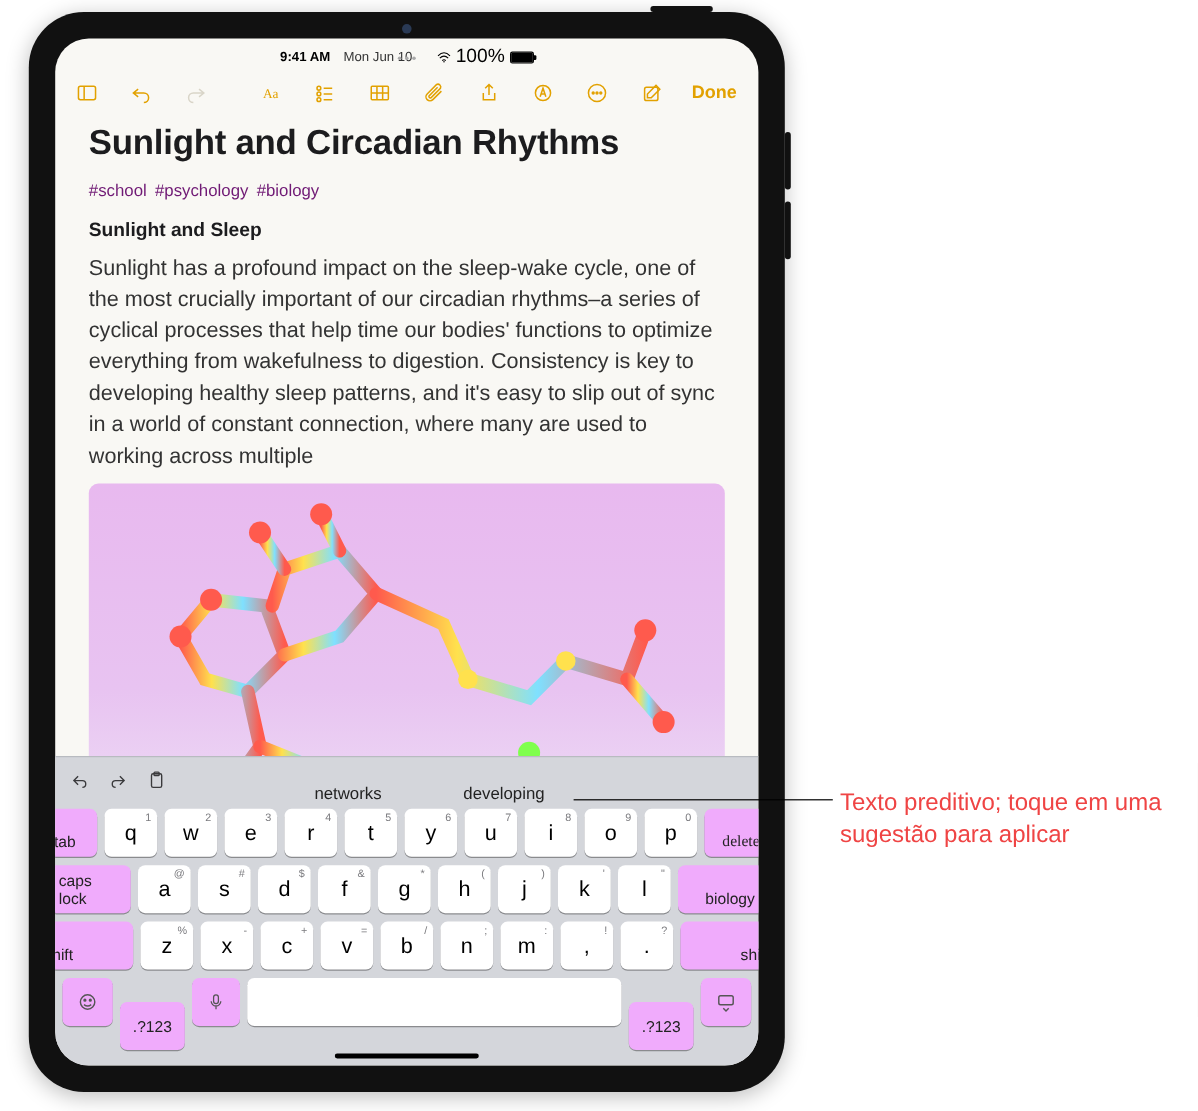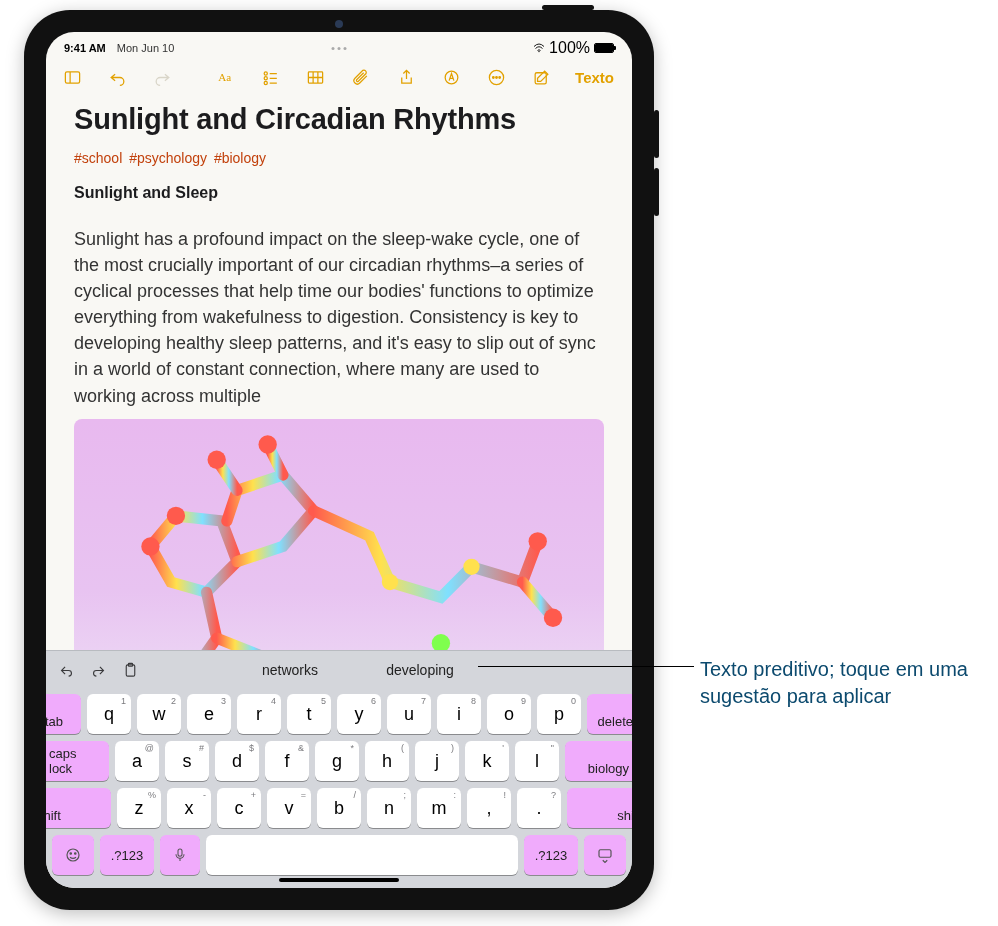--- a/index.html
+++ b/index.html
@@ -46,21 +46,21 @@
     border-radius: 28px;
     overflow: hidden;
     position: relative;
     display: flex;
     flex-direction: column;
   }
 
   
   .status {
     display: flex;
-    justify-content: space-between;
+    justify-content: center;
     align-items: center;
     font-size: 11px;
     padding: 7px 18px 2px;
     color: #000;
     gap: 12px;
   }
   .status .left span { margin-right: 8px; font-weight: 600; }
   .status .left .date { font-weight: 400; color: #333; }
   .status .center {
     position: absolute; left: 50%; transform: translateX(-50%);
@@ -105,23 +105,23 @@
   }
 
   
   .note {
     padding: 4px 28px 0;
     flex: 1;
     overflow: hidden;
     color: #1c1c1e;
   }
   .note h1 { font-size: 29px; font-weight: 700; margin-bottom: 14px; letter-spacing: -0.2px; }
-  .tags { color: #c2410c; font-size: 14px; margin-bottom: 18px; }
+  .tags { color: #701a75; font-size: 14px; margin-bottom: 18px; }
   .tags span { margin-right: 3px; }
-  .note h2 { font-size: 16px; font-weight: 700; margin-bottom: 24px; }
+  .note h2 { font-size: 16px; font-weight: 700; margin-bottom: 8px; }
   .note p { font-size: 18px; line-height: 1.45; color: #333; margin-bottom: 10px; }
 
   .molecule-img {
     width: 100%;
     height: 310px;
     border-radius: 8px;
     background: linear-gradient(#e8b9ef 0%, #e8c3f1 55%, #efe2f6 100%);
     position: relative;
     overflow: hidden;
   }
@@ -141,21 +141,21 @@
   }
   .predict-row .iconbtn {
     width: 28px; height: 28px;
     display: flex; align-items: center; justify-content: center;
     color: #3a3a3c;
   }
   .predict {
     flex: 1;
     display: flex;
     justify-content: center;
-    align-items: center;
+    align-items: flex-end;
     height: 100%;
   }
   .predict .sug {
     flex: 1;
     display: flex; align-items: center; justify-content: center;
     font-size: 14px;
     color: #222;
     position: relative;
     max-width: 130px;
   }
@@ -199,45 +199,45 @@
     color: #222;
     justify-content: flex-start;
     padding: 0 8px;
     align-items: flex-end;
     padding-bottom: 5px;
   }
   .key.fn.center { justify-content: center; align-items: center; padding: 0; }
   .key.fn.right { justify-content: flex-end; padding-right: 8px; }
   .key.space { flex: 1; background: #fff; }
   .w-tab { flex: 0 0 44px; }
-  .w-del { flex: 0 0 54px; }
+  .w-del { flex: 0 0 54px; font-family: Liberation Serif, serif; }
   .w-caps { flex: 0 0 68px; }
   .w-ret  { flex: 0 0 72px; }
   .w-shift{ flex: 0 0 82px; }
   .w-corner { flex: 0 0 42px; }
-  .w-sym { flex: 0 0 54px; }
+  .w-sym { flex: 0 0 54px; margin-top: 20px; }
   .w-mic { flex: 0 0 40px; }
 
   .home-ind {
     position: absolute;
     bottom: 6px; left: 50%;
     transform: translateX(-50%);
     width: 120px; height: 4px;
     background: #000; border-radius: 3px;
   }
 
   
   .callout {
     position: absolute;
     left: 700px;
     top: 656px;
     width: 270px;
     font-size: 20px;
     line-height: 1.35;
-    color: #0c4a6e;
+    color: #ef4444;
   }
   .callout-line {
     position: absolute;
     left: 478px;
     top: 666px;
     width: 216px;
     height: 1px;
     background: #000;
   }
   .callout-line::after {
@@ -347,21 +347,21 @@
             <circle cx="12" cy="12" r="1" fill="currentColor"></circle>
             <circle cx="16" cy="12" r="1" fill="currentColor"></circle>
           </svg>
       </div>
       <div class="tbtn">
         <svg viewBox="0 0 24 24">
             <rect x="4" y="6" width="14" height="14" rx="2"></rect>
             <path d="M16 4 l4 4 l-9 9 h-4 v-4 z"></path>
           </svg>
       </div>
-      <div class="done">Texto</div>
+      <div class="done">Done</div>
     </div>
 
     <div class="note">
       <h1>Sunlight and Circadian Rhythms</h1>
       <div class="tags">
         <span>#school</span>
         <span>#psychology</span>
         <span>#biology</span>
       </div>
       <h2>Sunlight and Sleep</h2>

